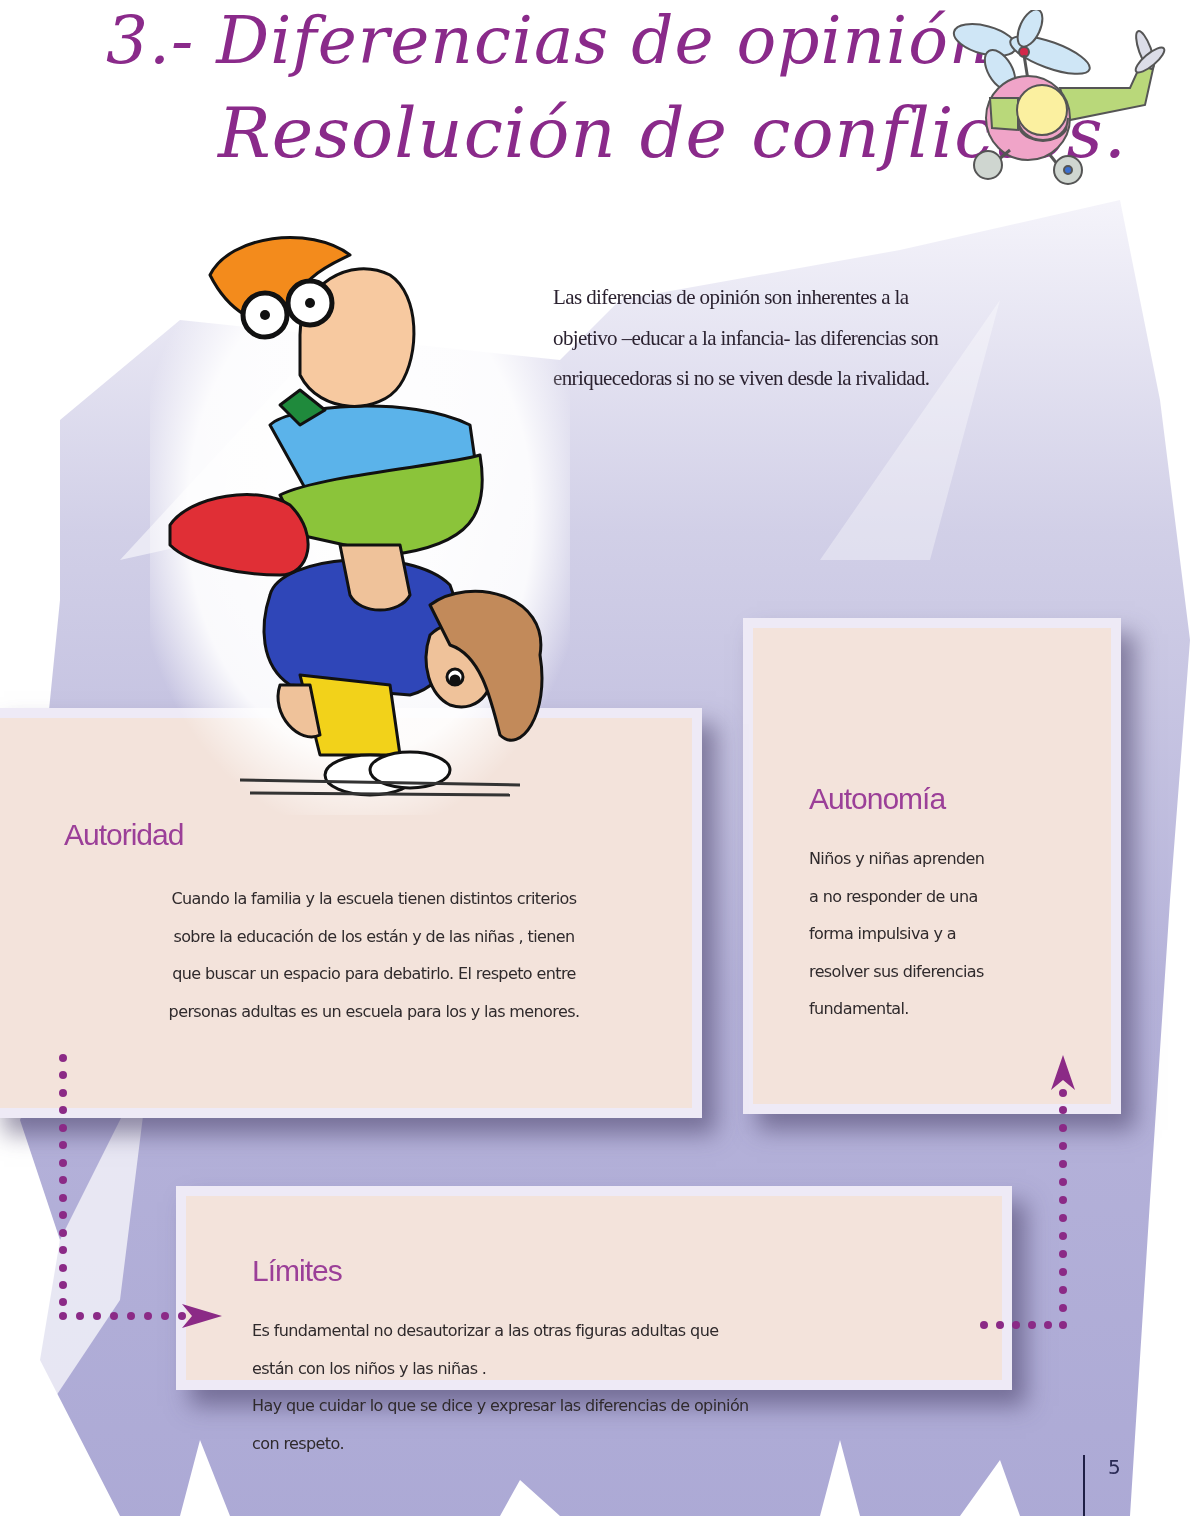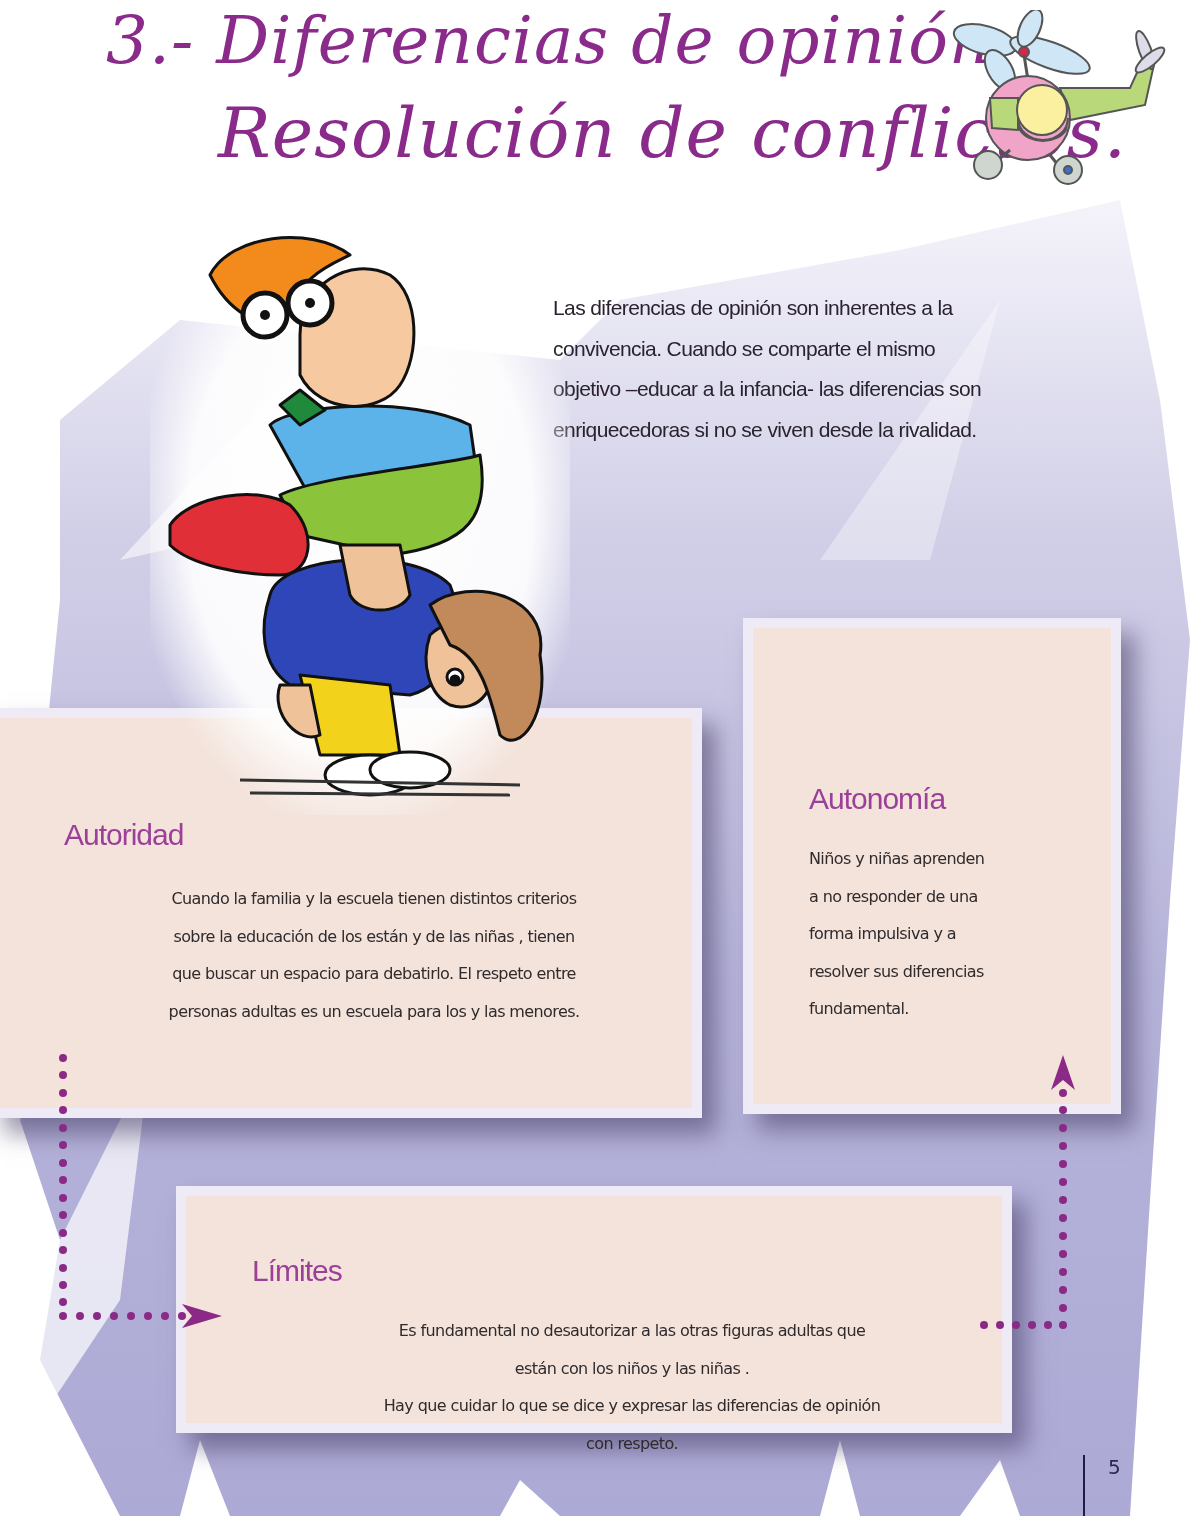--- a/index.html
+++ b/index.html
@@ -18,22 +18,22 @@
     font-family: "DejaVu Serif", serif; font-style: italic;
     color: #8a2a8a; font-weight: normal; letter-spacing: 1px;
   }
   .title .line1 { position: absolute; left: 6px; top: 2px; font-size: 66px; white-space: nowrap; }
   .title .line2 { position: absolute; left: 118px; top: 92px; font-size: 70px; white-space: nowrap; }
 
   .helicopter { position: absolute; left: 940px; top: 10px; width: 240px; height: 175px; z-index: 3; }
 
   
   .intro {
-    position: absolute; left: 553px; top: 288px; width: 570px; z-index: 3;
-    font-family: Liberation Sans, sans-serif; font-size: 21px; line-height: 40.5px;
+    position: absolute; left: 553px; top: 277px; width: 570px; z-index: 3;
+    font-family: Liberation Serif, serif; font-size: 21px; line-height: 40.5px;
     color: #2b2230; letter-spacing: -0.6px;
   }
   .intro p { margin: 0; }
 
   
   .card {
     position: absolute; z-index: 2;
     background: #f3e3db;
     border: 10px solid #eeeaf6;
     box-shadow: 14px 16px 22px rgba(70,60,100,0.55);
@@ -100,21 +100,20 @@
     <line x1="70" y1="140" x2="52" y2="155" stroke-width="3"></line>
     <line x1="110" y1="145" x2="122" y2="160" stroke-width="3"></line>
     <circle cx="48" cy="155" r="14" fill="#cfd6d0"></circle>
     <circle cx="128" cy="160" r="14" fill="#cfd6d0"></circle>
     <circle cx="128" cy="160" r="4" fill="#3a6fd0"></circle>
   </g>
 </svg>
 
 <div class="intro">
   <p>Las diferencias de opinión son inherentes a la</p>
-  <p>convivencia. Cuando se comparte el mismo</p>
   <p>objetivo –educar a la infancia- las diferencias son</p>
   <p>enriquecedoras si no se viven desde la rivalidad.</p>
 </div>
 
 <div class="card" style="left:743px; top:618px; width:378px; height:496px;">
   <div class="card-title" style="left:56px; top:154px;">Autonomía</div>
   <div class="card-body" style="left:56px; top:212px; width:300px;">
     <p>Niños y niñas aprenden</p>
     <p>a no responder de una</p>
     <p>forma impulsiva y a</p>
@@ -126,23 +125,23 @@
 <div class="card" style="left:-10px; top:708px; width:712px; height:410px; border-left:none;">
   <div class="card-title" style="left:74px; top:100px;">Autoridad</div>
   <div class="card-body" style="left:74px; top:162px; width:620px;text-align:center;">
     <p>Cuando la familia y la escuela tienen distintos criterios</p>
     <p>sobre la educación de los están y de las niñas , tienen</p>
     <p>que buscar un espacio para debatirlo. El respeto entre</p>
     <p>personas adultas es un escuela para los y las menores.</p>
   </div>
 </div>
 
-<div class="card" style="left:176px; top:1186px; width:836px; height:247px;">
+<div class="card" style="left:176px; top:1186px; width:836px; height:204px;">
   <div class="card-title" style="left:66px; top:58px;">Límites</div>
-  <div class="card-body" style="left:66px; top:116px; width:760px;text-align:center;">
+  <div class="card-body" style="left:66px; top:116px; width:760px;">
     <p>Es fundamental no desautorizar a las otras figuras adultas que</p>
     <p>están con los niños y las niñas .</p>
     <p>Hay que cuidar lo que se dice y expresar las diferencias de opinión</p>
     <p>con respeto.</p>
   </div>
 </div>
 
 <svg class="illustration" viewBox="0 0 420 600">
   <defs>
     <radialGradient id="glow" cx="0.5" cy="0.5" r="0.5">

